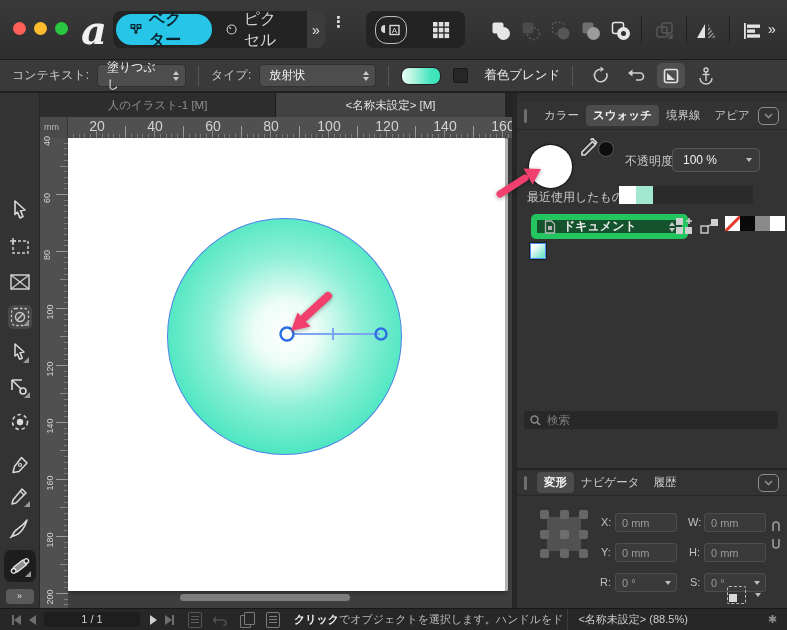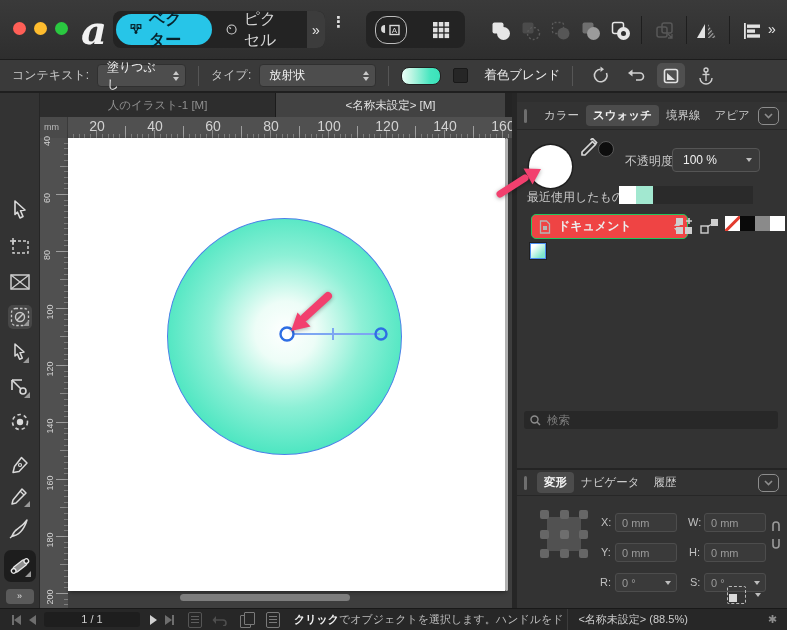--- a/index.html
+++ b/index.html
@@ -423,21 +423,21 @@
     <span style="color:#f0f0f0;font-size:12px;padding-left:10px">100 %</span>
     <span style="margin-left:auto;margin-right:7px" class="caret-d"></span>
   </div>
 
   <span class="abs lbl" style="left:10px;top:87px">最近使用したもの:</span>
   <div class="abs" style="left:102px;top:84px;width:134px;height:18px;background:#2a2a2a;display:flex">
     <span class="sw" style="width:17px;height:18px;background:#ffffff"></span>
     <span class="sw" style="width:17px;height:18px;background:#a2e8d0"></span>
   </div>
 
-  <div class="abs" style="left:14px;top:112px;width:157px;height:25px;background:#ef4444;border:1px solid #22c55e;border-radius:5px;display:flex;align-items:center;gap:7px;padding:0 7px;box-sizing:border-box">
+  <div class="abs" style="left:14px;top:112px;width:157px;height:25px;background:#14532d;border:6px solid #22c55e;border-radius:5px;display:flex;align-items:center;gap:7px;padding:0 7px;box-sizing:border-box">
     <svg width="12" height="14" viewBox="0 0 12 14">
       <path d="M1.5 1 h6 l3 3 v9 h-9 z" fill="none" stroke="#b5b5b5" stroke-width="1.3"></path>
         <rect x="4" y="6" width="4" height="4" fill="#b5b5b5"></rect>
     </svg>
     <span style="color:#ededed;font-size:12px;font-weight:bold">ドキュメント</span>
     <span class="updown" style="margin-left:auto">
         <i class="tri-u"></i>
         <i class="tri-d"></i>
       </span>
   </div>

